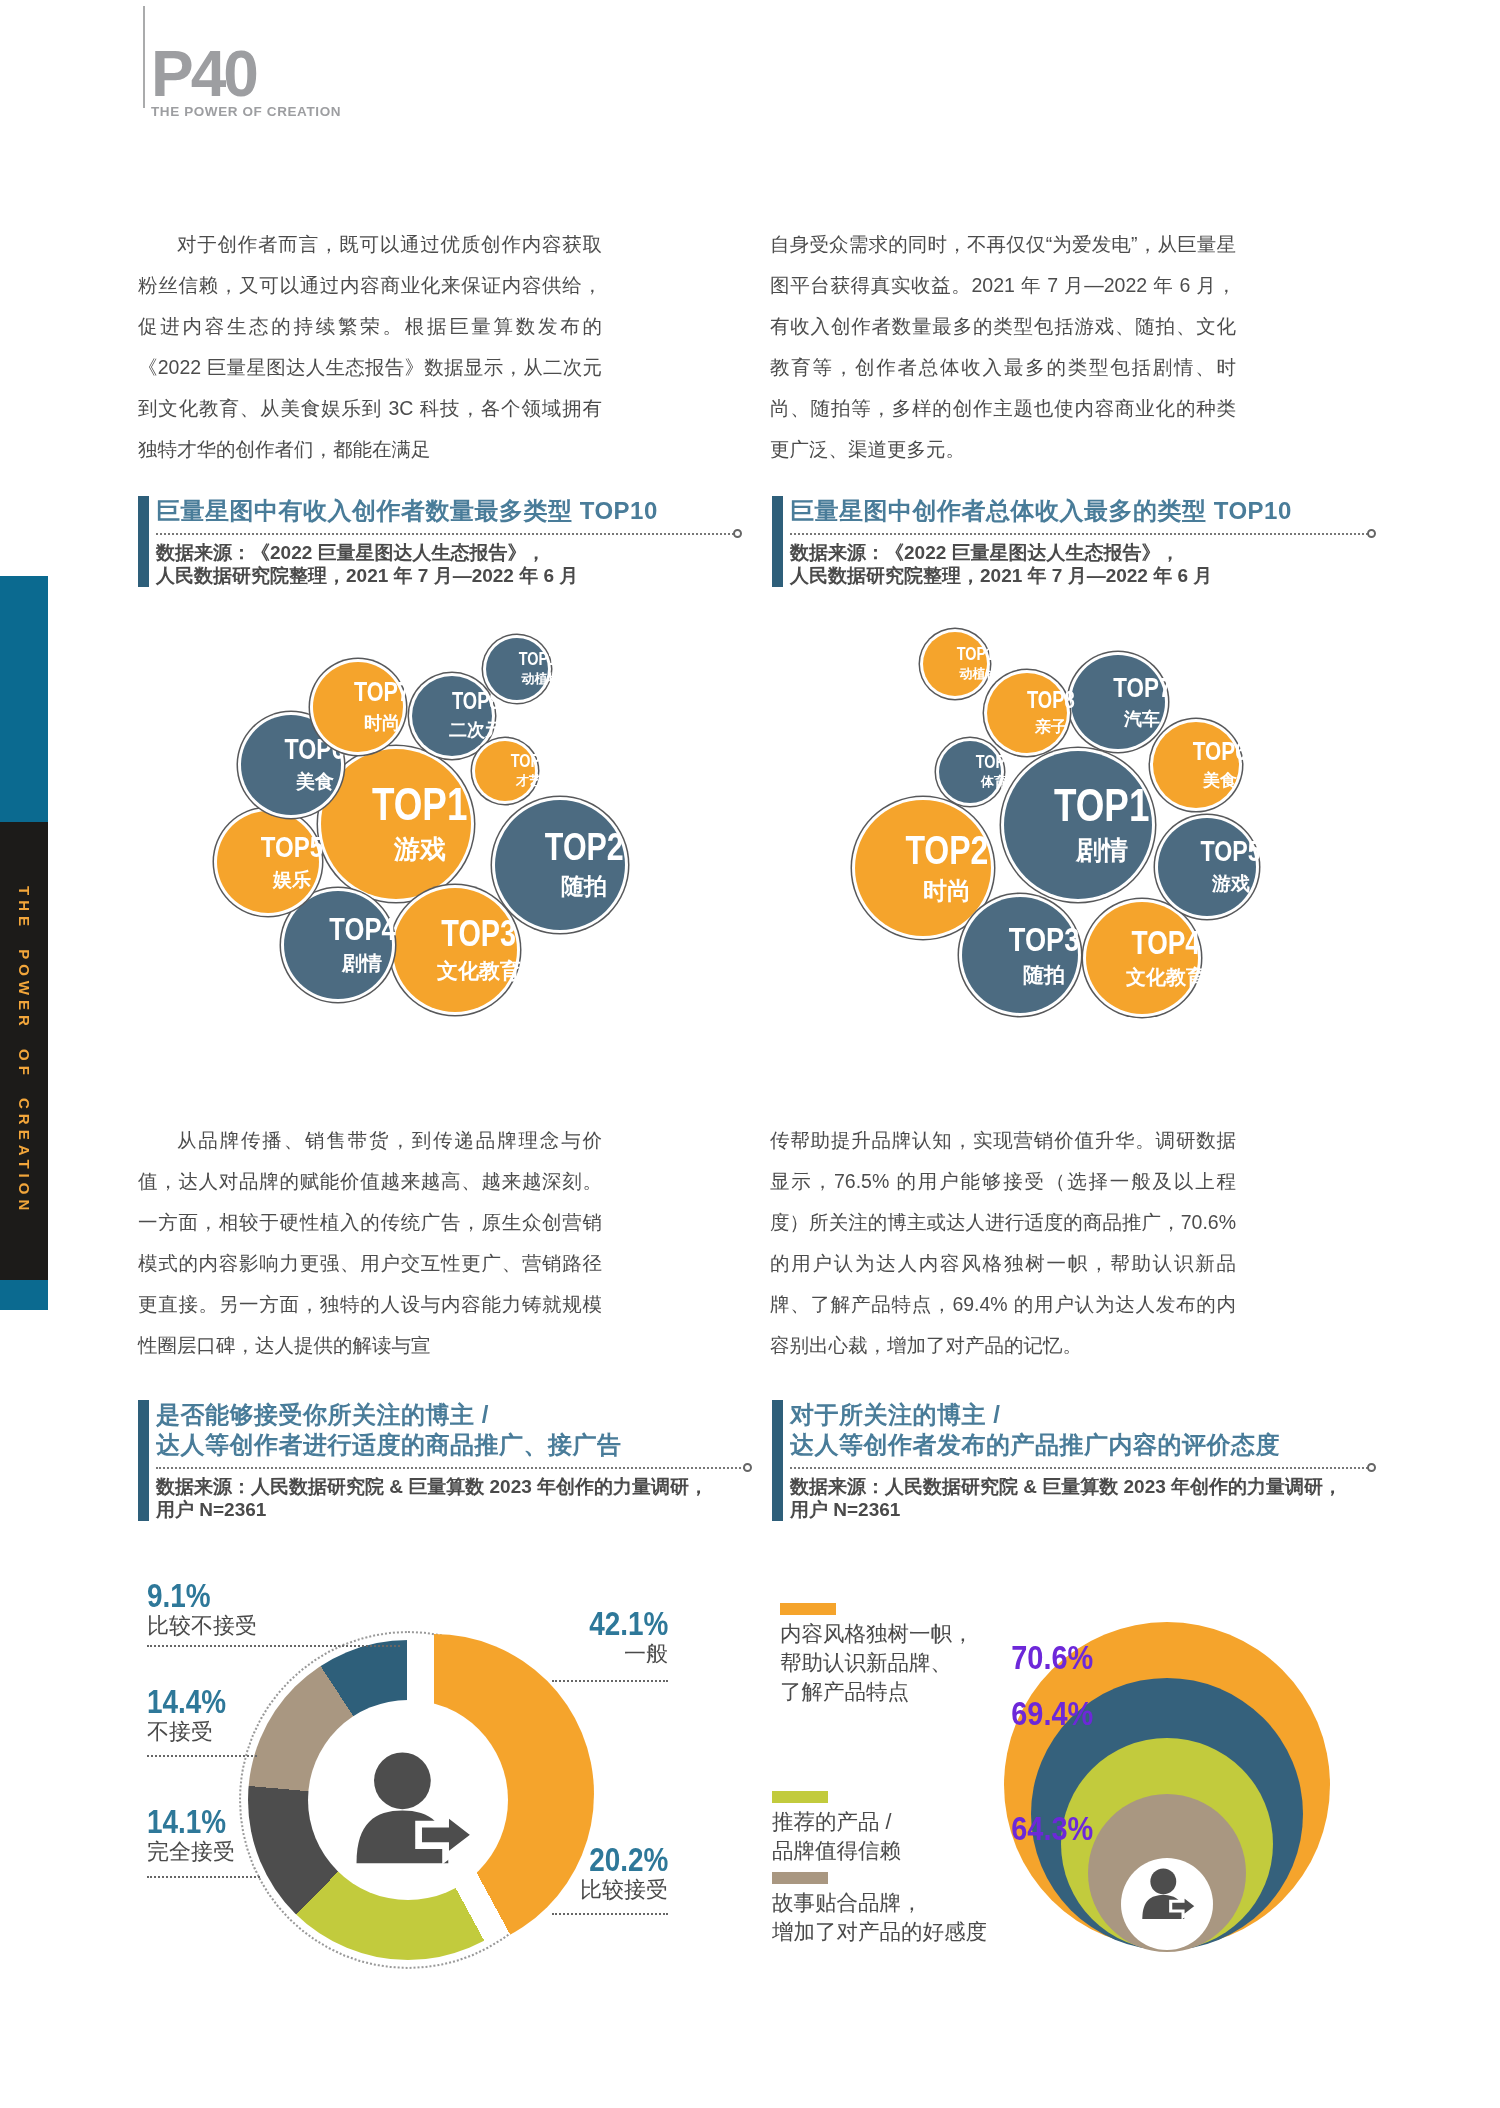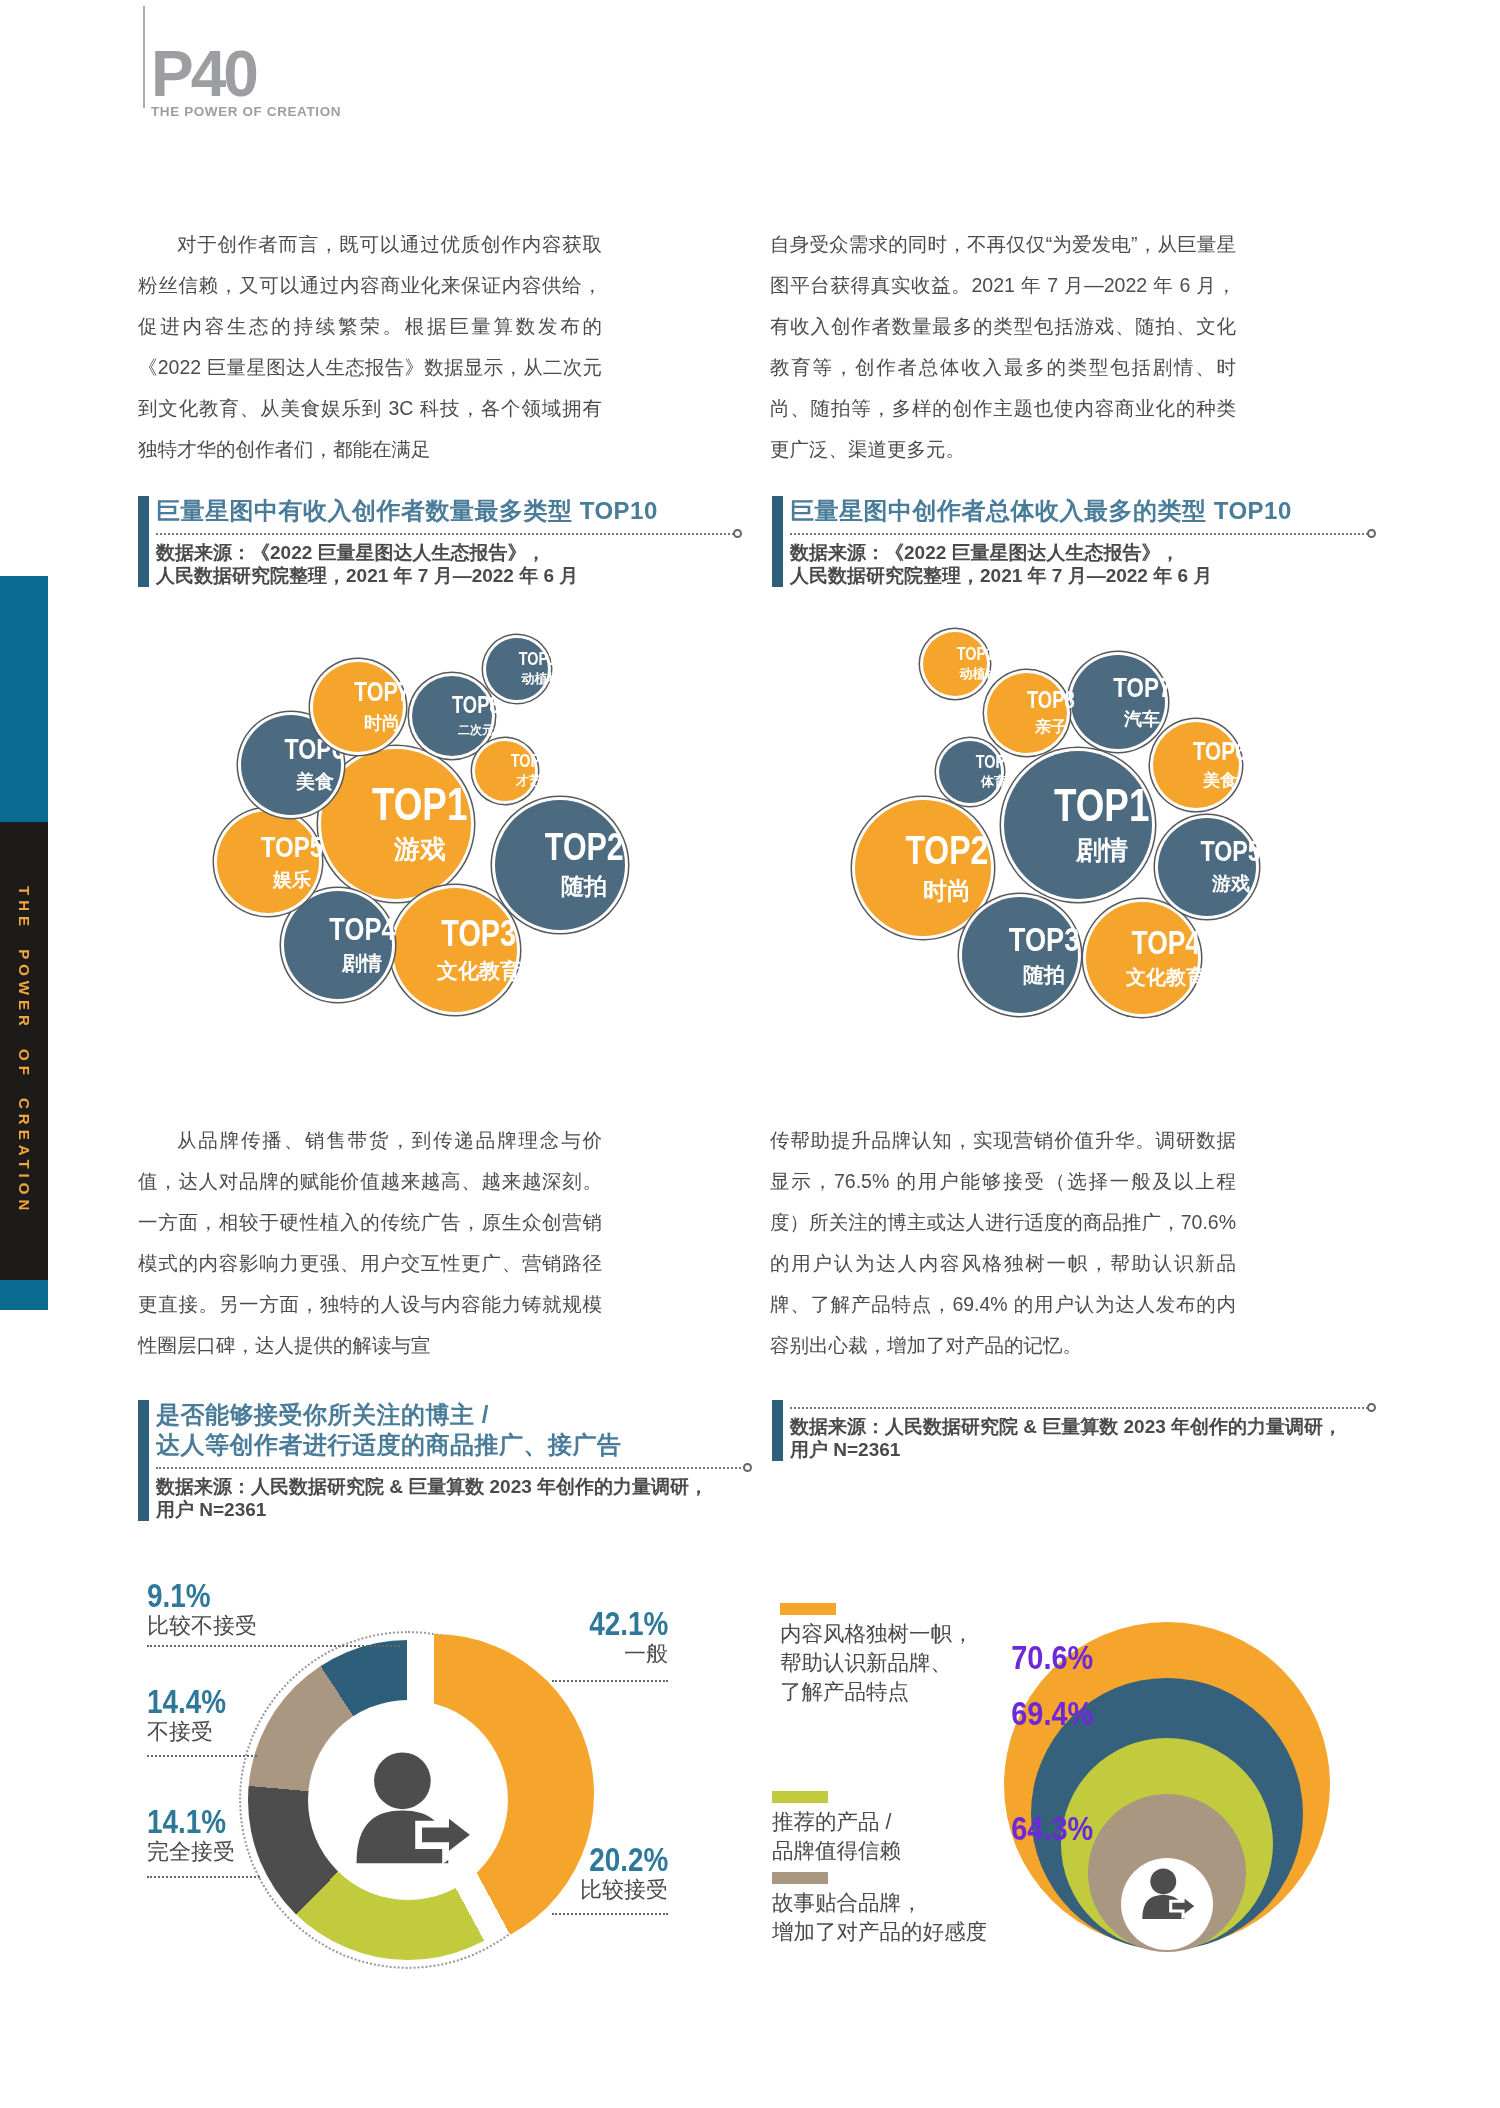--- a/index.html
+++ b/index.html
@@ -142,21 +142,21 @@
   <div class="bubble bub-blue" style="left:241px; top:715px; width:100px; height:100px;">
     <div class="b-rank" style="font-size:29px;">TOP6</div>
     <div class="b-label" style="font-size:19px;">美食</div>
   </div>
   <div class="bubble bub-orange" style="left:313px; top:662px; width:90px; height:90px;">
     <div class="b-rank" style="font-size:27px;">TOP7</div>
     <div class="b-label" style="font-size:18px;">时尚</div>
   </div>
   <div class="bubble bub-blue" style="left:412px; top:676px; width:80px; height:80px;">
     <div class="b-rank" style="font-size:23px;">TOP8</div>
-    <div class="b-label" style="font-size:12px;">二次元</div>
+    <div class="b-label" style="font-size:18px;">二次元</div>
   </div>
   <div class="bubble bub-orange" style="left:475px; top:741px; width:60px; height:60px;">
     <div class="b-rank" style="font-size:18px;">TOP9</div>
     <div class="b-label" style="font-size:13px; margin-top:2px;">才艺</div>
   </div>
   <div class="bubble bub-blue" style="left:486px; top:638px; width:62px; height:62px;">
     <div class="b-rank" style="font-size:18px;">TOP10</div>
     <div class="b-label" style="font-size:13px; margin-top:2px;">动植物</div>
   </div>
 
@@ -217,20 +217,24 @@
       <div class="hdr-src">
         <div>数据来源：人民数据研究院 &amp; 巨量算数 2023 年创作的力量调研，</div>
         <div>用户 N=2361</div>
       </div>
     </div>
   </div>
 
   <div class="chart-header" style="left:772px; top:1400px; width:600px;">
     <div class="hdr-bar"></div>
     <div class="hdr-body">
+      <div class="hdr-title">
+        <div>对于所关注的博主 /</div>
+        <div>达人等创作者发布的产品推广内容的评价态度</div>
+      </div>
       <div class="hdr-dotline">
           <span class="dot-end"></span>
         </div>
       <div class="hdr-src">
         <div>数据来源：人民数据研究院 &amp; 巨量算数 2023 年创作的力量调研，</div>
         <div>用户 N=2361</div>
       </div>
     </div>
   </div>
 

